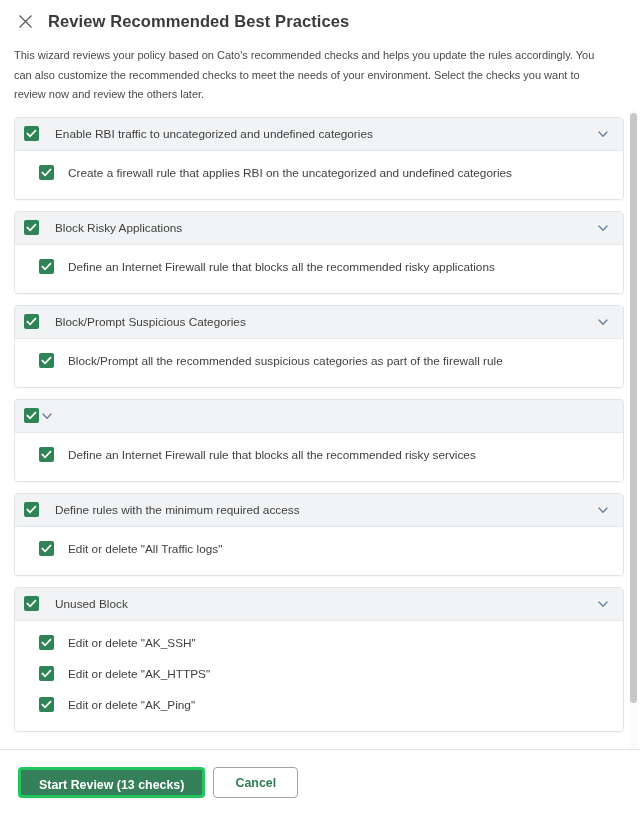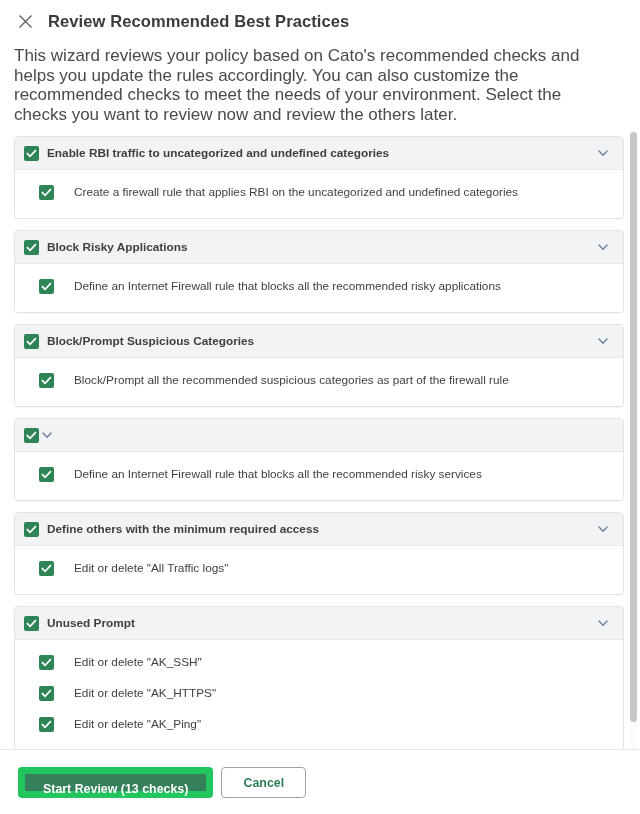--- a/index.html
+++ b/index.html
@@ -47,21 +47,21 @@
     font-weight: bold;
     color: #3b3b3b;
     letter-spacing: 0.1px;
     line-height: 22px;
     white-space: nowrap;
   }
 
   
   .intro {
     padding: 8px 26px 4px 14px;
-    font-size: 17px;
+    font-size: 11px;
     line-height: 19.5px;
     color: #4a4a4a;
     flex: 0 0 auto;
   }
 
   
   .scroll-area {
     position: relative;
     flex: 1 1 auto;
     overflow: hidden;
@@ -83,24 +83,23 @@
     align-items: center;
     background: #f1f3f5;
     border-bottom: 1px solid #e6e9ec;
     padding: 8px 12px 8px 9px;
     cursor: pointer;
     min-height: 33px;
   }
   .card-header-label {
     font-size: 11.8px;
     color: #3f3f3f;
-    margin-left: 8px;
+    margin-left: 16px;
     flex: 1 1 auto;
     line-height: 16px;
-    font-weight: bold;
   }
   .chevron {
     flex: 0 0 auto;
     width: 16px;
     height: 16px;
     display: flex;
     align-items: center;
     justify-content: center;
     color: #6b7f9e;
     cursor: pointer;
@@ -112,21 +111,21 @@
   .check-row {
     display: flex;
     align-items: center;
     padding: 4px 0;
     min-height: 24px;
   }
   .check-row + .check-row { margin-top: 7px; }
   .check-label {
     font-size: 11.8px;
     color: #3f3f3f;
-    margin-left: 20px;
+    margin-left: 14px;
     line-height: 16px;
   }
 
   
   .cb {
     flex: 0 0 auto;
     width: 15px;
     height: 15px;
     border-radius: 2px;
     background: #2f8455;
@@ -175,21 +174,21 @@
     padding: 0 18px;
     height: 31px;
     line-height: 31px;
     cursor: pointer;
     white-space: nowrap;
     text-align: center;
   }
   .btn-primary {
     background: #35805a;
     color: #ffffff;
-    border: 7px solid #22c55e;
+    border: 3px solid #22c55e;
     min-width: 151px;
   }
   .btn-secondary {
     background: #ffffff;
     color: #2f7d55;
     border: 1px solid #a3a3a3;
     min-width: 85px;
   }
 </style>
 </head>
@@ -313,21 +312,21 @@
       </div>
     </div>
 
     <div class="card">
       <div class="card-header">
         <span class="cb">
           <svg width="11" height="11" viewBox="0 0 12 12" aria-hidden="true">
               <path d="M1.6 6.2 L4.4 9 L10.2 2.9" stroke="#ffffff" stroke-width="1.9" fill="none" stroke-linecap="square"></path>
             </svg>
         </span>
-        <span class="card-header-label">Define others with the minimum required access</span>
+        <span class="card-header-label">Define rules with the minimum required access</span>
         <span class="chevron">
           <svg width="12" height="12" viewBox="0 0 12 12" aria-hidden="true">
               <path d="M2 4 L6 8.2 L10 4" stroke="#6b7f9e" stroke-width="1.4" fill="none" stroke-linecap="round" stroke-linejoin="round"></path>
             </svg>
         </span>
       </div>
       <div class="card-body">
         <div class="check-row">
           <span class="cb">
             <svg width="11" height="11" viewBox="0 0 12 12" aria-hidden="true">
@@ -339,21 +338,21 @@
       </div>
     </div>
 
     <div class="card">
       <div class="card-header">
         <span class="cb">
           <svg width="11" height="11" viewBox="0 0 12 12" aria-hidden="true">
               <path d="M1.6 6.2 L4.4 9 L10.2 2.9" stroke="#ffffff" stroke-width="1.9" fill="none" stroke-linecap="square"></path>
             </svg>
         </span>
-        <span class="card-header-label">Unused Prompt</span>
+        <span class="card-header-label">Unused Block</span>
         <span class="chevron">
           <svg width="12" height="12" viewBox="0 0 12 12" aria-hidden="true">
               <path d="M2 4 L6 8.2 L10 4" stroke="#6b7f9e" stroke-width="1.4" fill="none" stroke-linecap="round" stroke-linejoin="round"></path>
             </svg>
         </span>
       </div>
       <div class="card-body">
         <div class="check-row">
           <span class="cb">
             <svg width="11" height="11" viewBox="0 0 12 12" aria-hidden="true">

